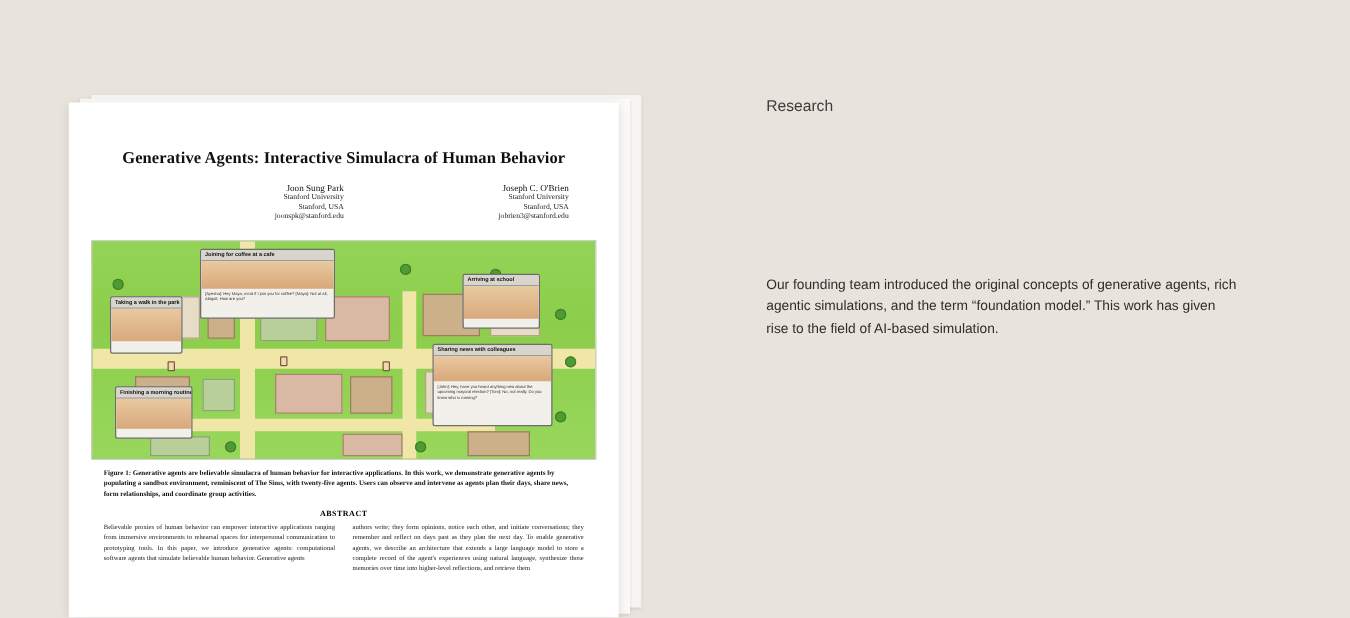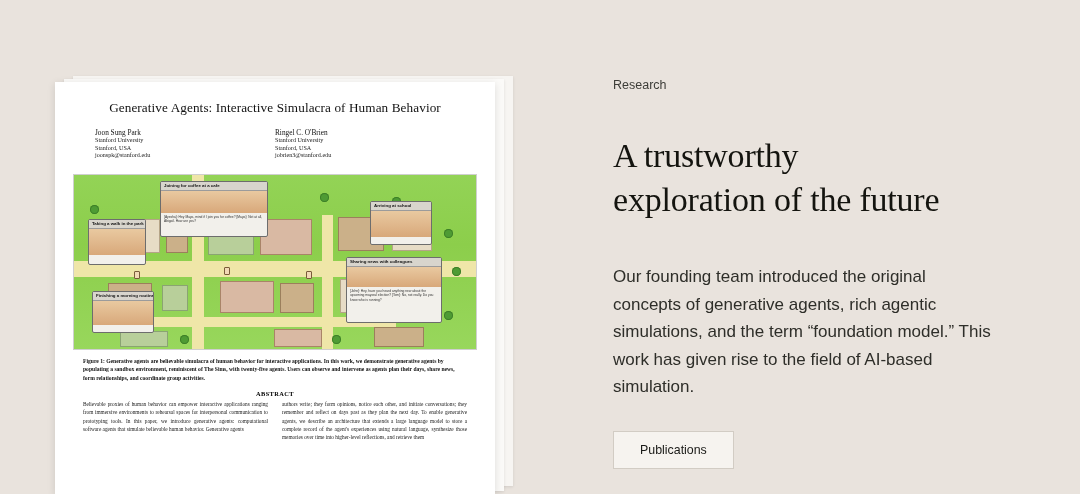--- a/index.html
+++ b/index.html
@@ -37,36 +37,36 @@
   .paper {
     position: absolute; left: 0; top: 0;
     width: 440px; height: 412px;
     background: #ffffff;
     box-shadow: 0 2px 8px rgba(0,0,0,0.12);
     overflow: hidden;
     padding: 18px 26px 0 26px;
   }
   .paper-title {
     font-family: "Liberation Serif", serif;
-    font-weight: normal;
+    font-weight: bold;
     font-size: 13.2px;
     text-align: center;
     color: #111;
     letter-spacing: 0.1px;
-    margin: 0 0 12px 0;
+    margin: 18px 0 12px 0;
   }
   .authors {
     display: flex;
     justify-content: space-between;
     padding: 0 14px;
     margin-bottom: 7px;
   }
   .author {
     flex: 1;
-    text-align: left;
+    text-align: right;
     font-family: "Liberation Serif", serif;
     line-height: 1.25;
   }
   .author .nm { font-size: 7.3px; color: #111; }
   .author .af { font-size: 6.1px; color: #222; }
   .author .em { font-size: 6.1px; color: #222; }
 
   
   .figure {
     position: relative;
@@ -180,21 +180,21 @@
   .headline {
     font-family: "Liberation Serif", serif;
     font-size: 34px;
     line-height: 1.28;
     color: #14140f;
     font-weight: normal;
     margin: 0 0 42px 0;
     letter-spacing: -0.2px;
   }
   .body-copy {
-    font-size: 17px;
+    font-size: 11px;
     line-height: 1.62;
     color: #2e2e29;
     margin: 0 0 30px 0;
     max-width: 380px;
   }
   .btn {
     display: inline-block;
     background: #f6f3ef;
     border: 1px solid #d2ccc4;
     color: #1a1a17;
@@ -217,21 +217,21 @@
       <div class="paper-title">Generative Agents: Interactive Simulacra of Human Behavior</div>
 
       <div class="authors">
         <div class="author">
           <div class="nm">Joon Sung Park</div>
           <div class="af">Stanford University</div>
           <div class="af">Stanford, USA</div>
           <div class="em">joonspk@stanford.edu</div>
         </div>
         <div class="author">
-          <div class="nm">Ringel C. O'Brien</div>
+          <div class="nm">Joseph C. O'Brien</div>
           <div class="af">Stanford University</div>
           <div class="af">Stanford, USA</div>
           <div class="em">jobrien3@stanford.edu</div>
         </div>
       </div>
 
       <div class="authors">
       </div>
 
       <div class="figure">
@@ -311,20 +311,18 @@
         <div class="col">Believable proxies of human behavior can empower interactive applications ranging from immersive environments to rehearsal spaces for interpersonal communication to prototyping tools. In this paper, we introduce generative agents: computational software agents that simulate believable human behavior. Generative agents</div>
         <div class="col">authors write; they form opinions, notice each other, and initiate conversations; they remember and reflect on days past as they plan the next day. To enable generative agents, we describe an architecture that extends a large language model to store a complete record of the agent's experiences using natural language, synthesize those memories over time into higher-level reflections, and retrieve them</div>
       </div>
 
     </div>
   </div>
 
   <div class="right">
     <div class="eyebrow">Research</div>
     <h1 class="headline">
-      <span>A trustworthy</span><br>
-      <span>exploration of the future</span>
+      <br>
     </h1>
     <p class="body-copy">Our founding team introduced the original concepts of generative agents, rich agentic simulations, and the term “foundation model.” This work has given rise to the field of AI-based simulation.</p>
-    <button class="btn">Publications</button>
   </div>
 
 </div>
 
 </body></html>

